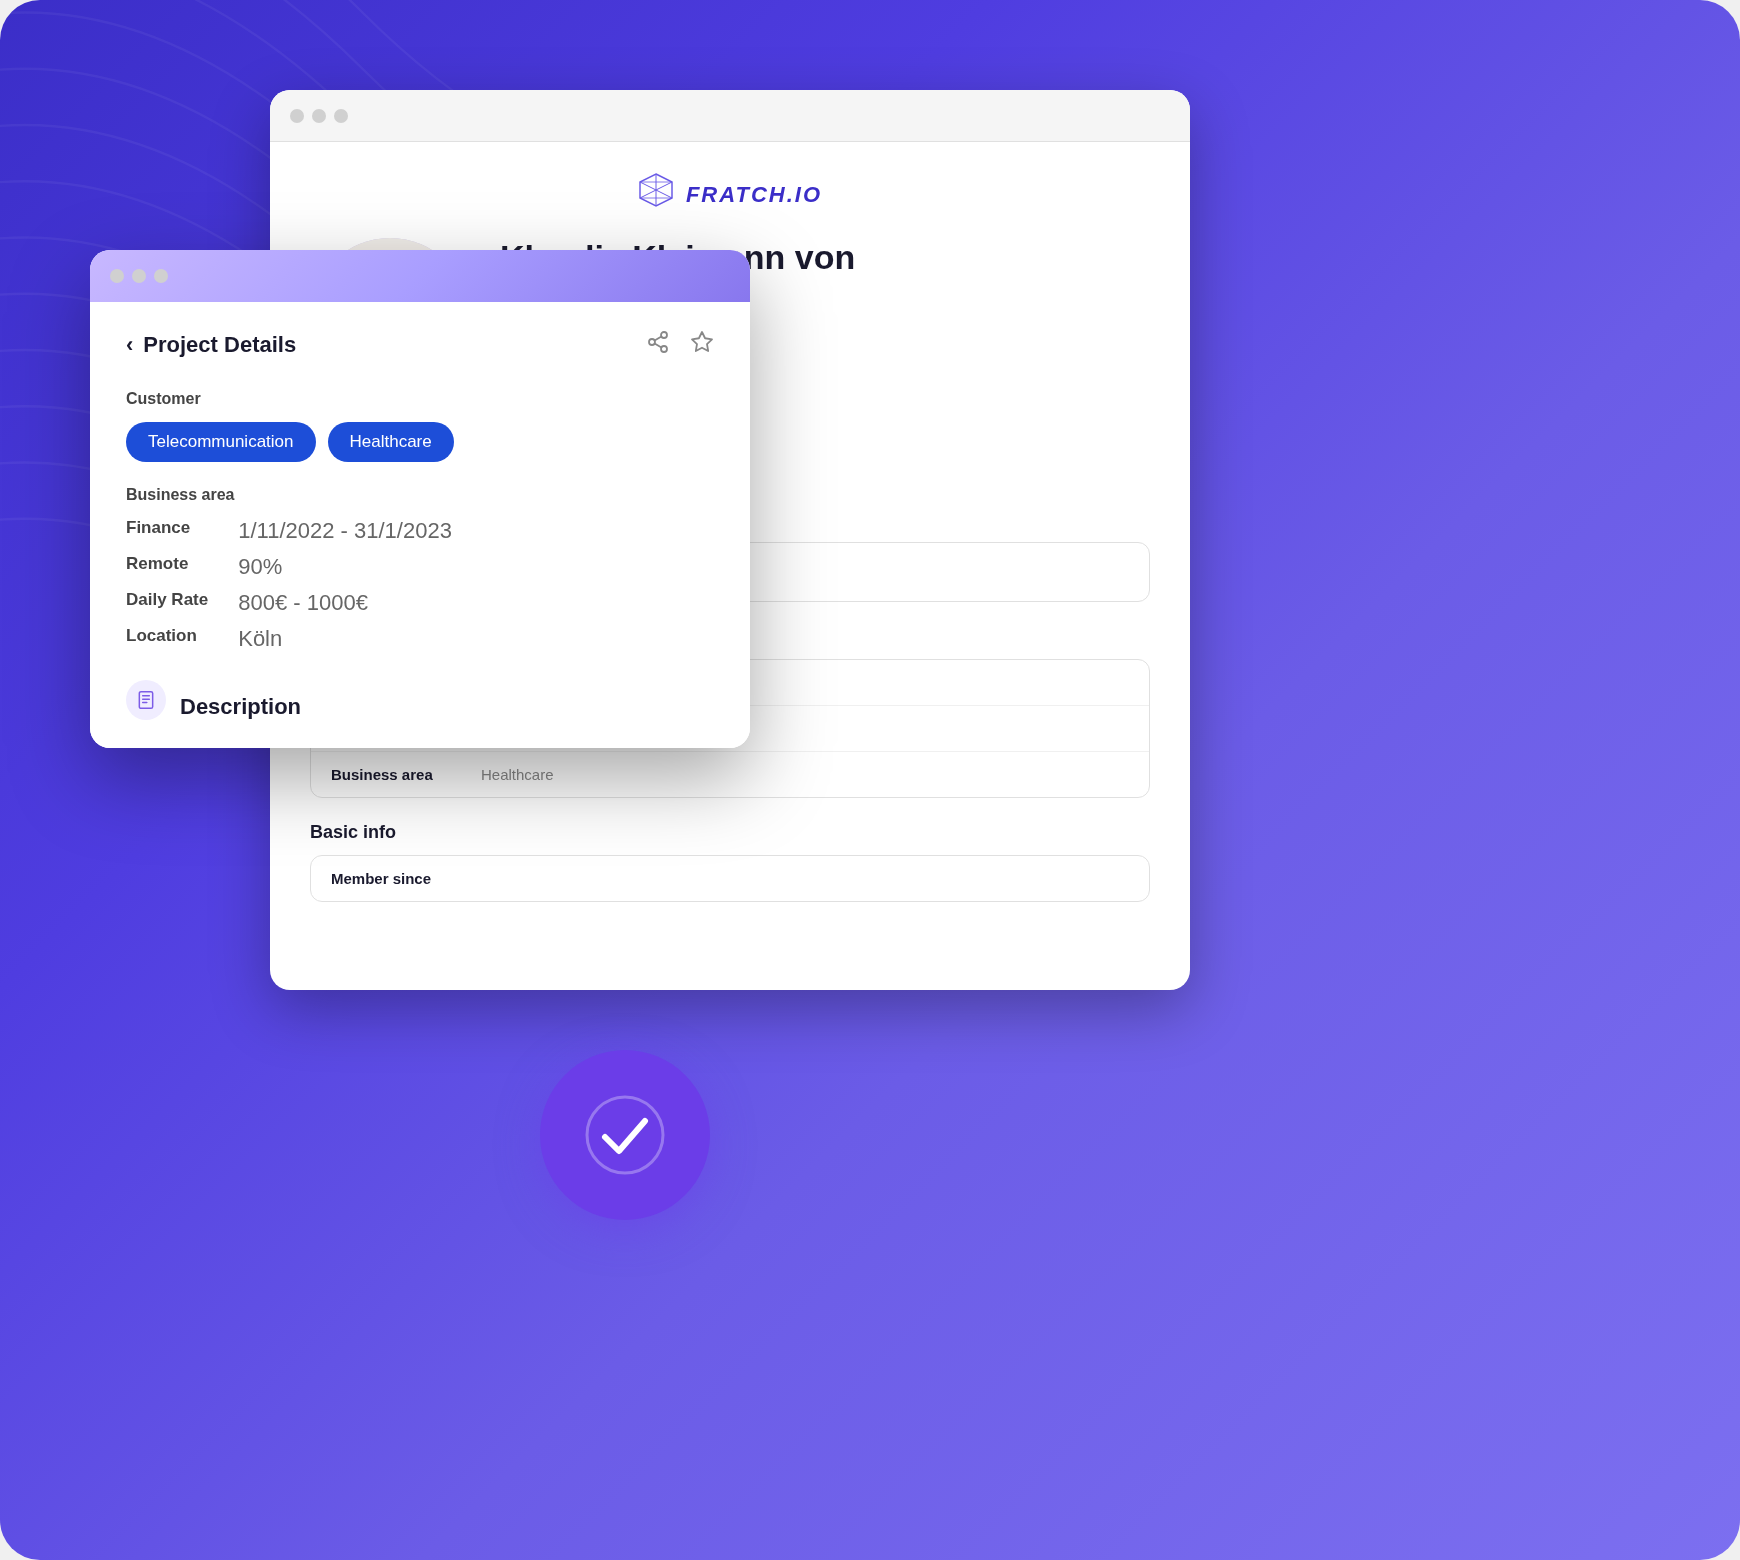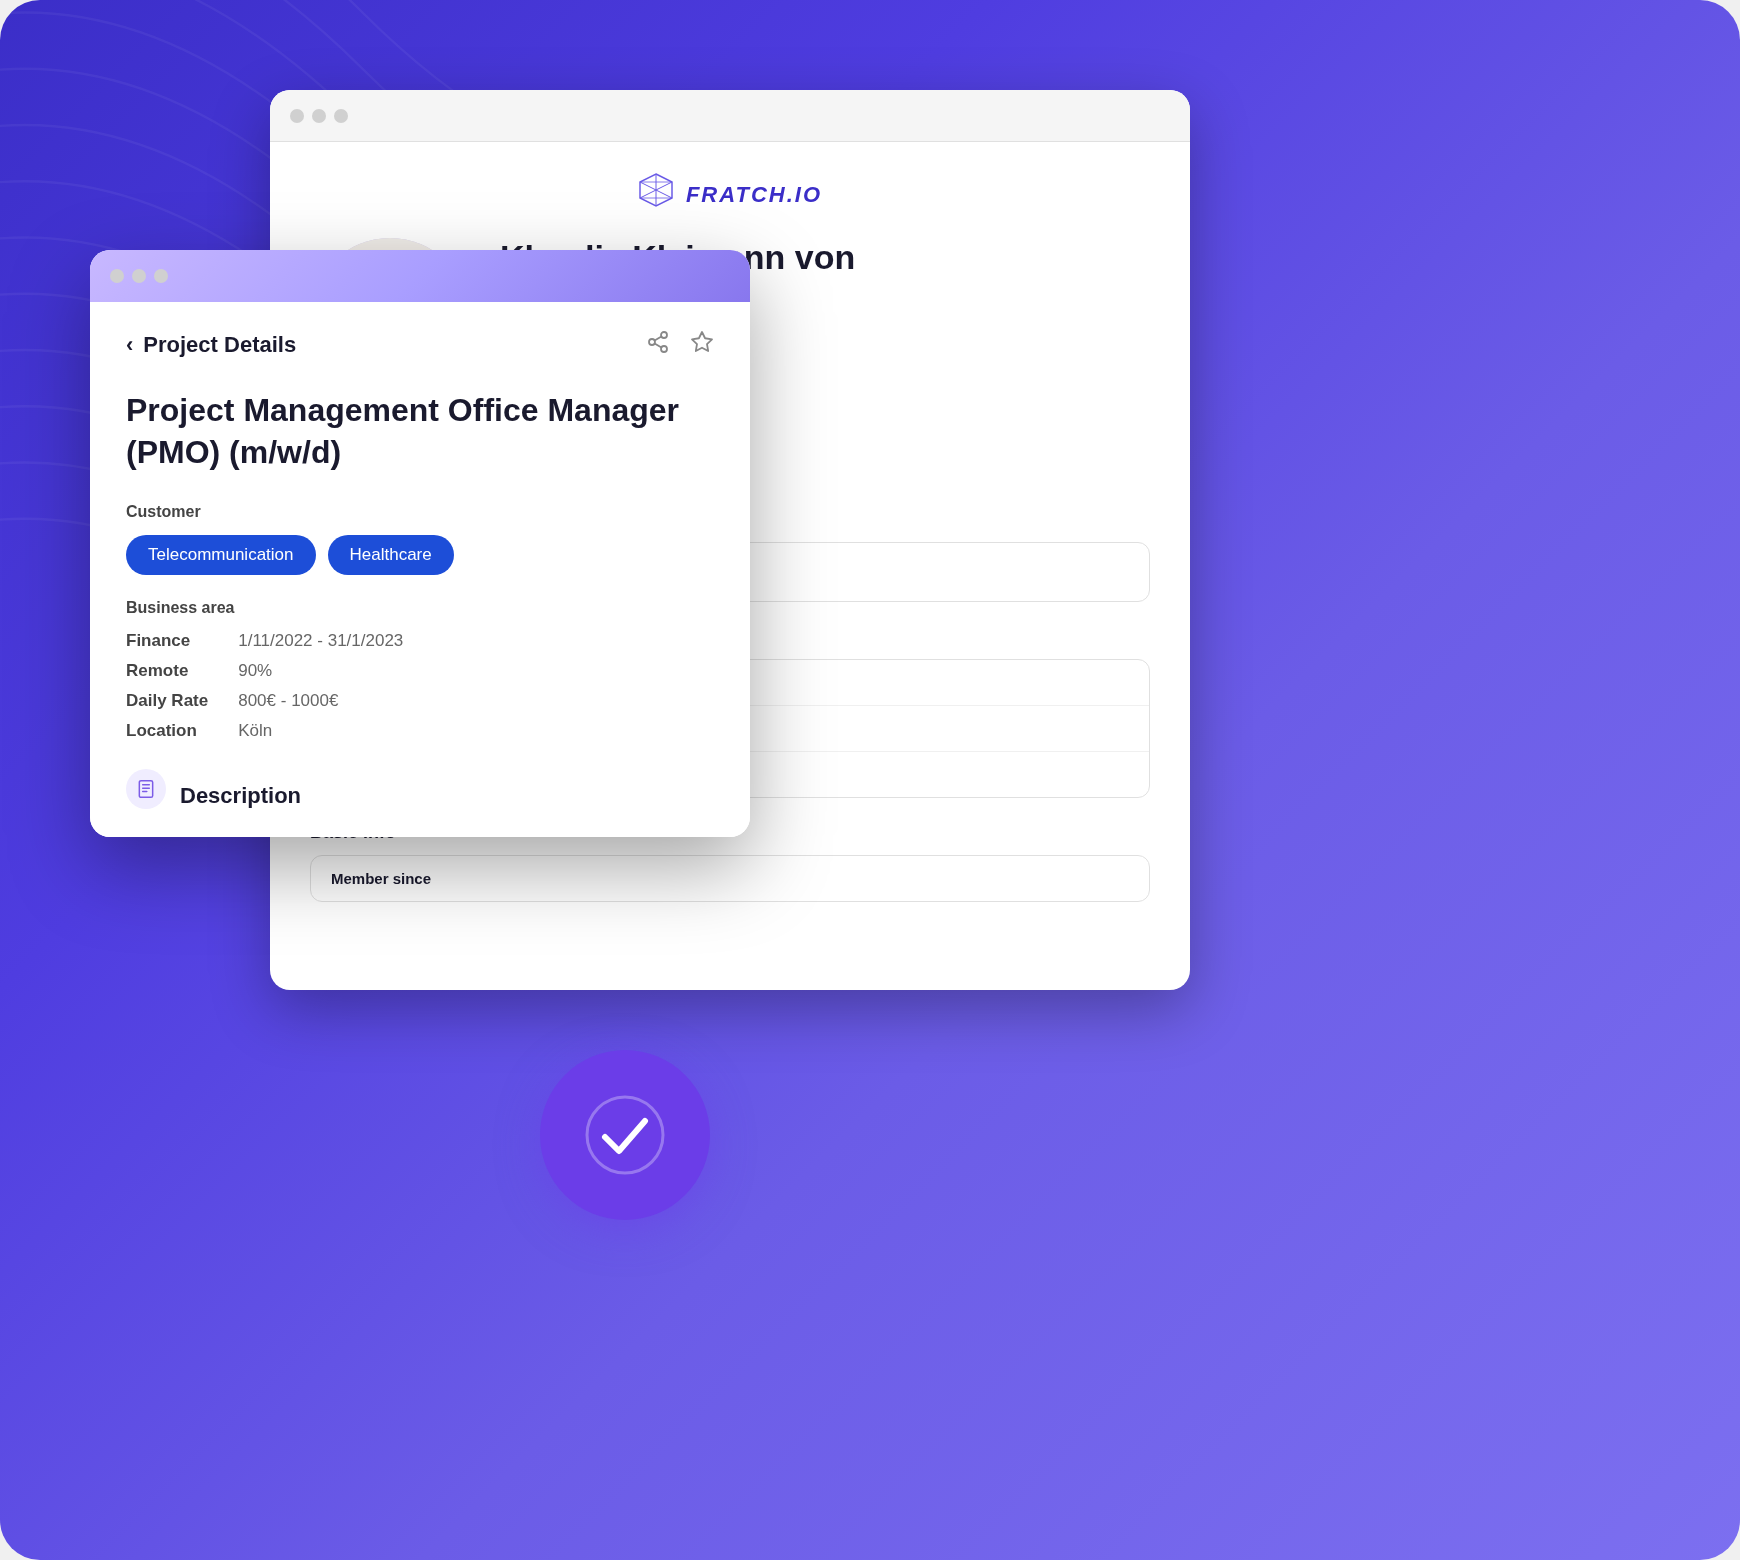--- a/index.html
+++ b/index.html
@@ -422,21 +422,21 @@
       margin-bottom: 28px;
     }
 
     .info-key {
       font-size: 17px;
       font-weight: 600;
       color: #444;
     }
 
     .info-value {
-      font-size: 17px;
+      font-size: 22px;
       color: #666;
     }
 
     
     .desc-section-header {
       display: flex;
       align-items: flex-end;
       gap: 14px;
     }
 
@@ -646,21 +646,20 @@
             </svg>
           </span>
           <span class="nav-icon">
             <svg width="24" height="24" viewBox="0 0 24 24" fill="none" stroke="#888" stroke-width="1.8" stroke-linecap="round" stroke-linejoin="round">
               <polygon points="12,2 15.09,8.26 22,9.27 17,14.14 18.18,21.02 12,17.77 5.82,21.02 7,14.14 2,9.27 8.91,8.26"></polygon>
             </svg>
           </span>
         </div>
       </div>
 
-      <div class="project-title">Project Management Office Manager (PMO) (m/w/d)</div>
 
       <div class="section-label">Customer</div>
       <div class="tags-row">
         <span class="tag-purple">Telecommunication</span>
         <span class="tag-purple">Healthcare</span>
       </div>
 
       <div class="section-label">Business area</div>
 
 

